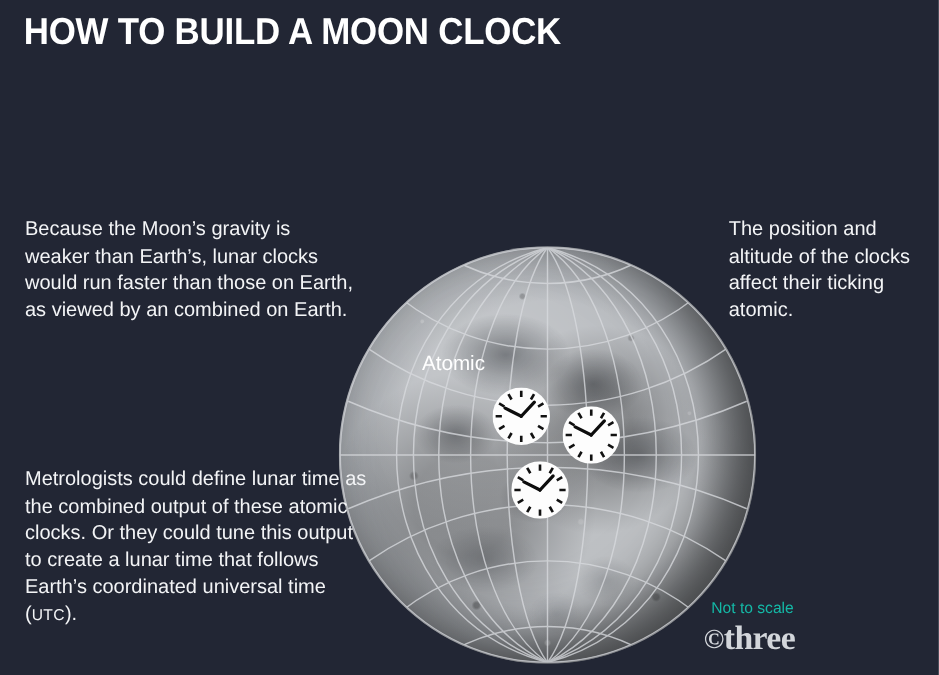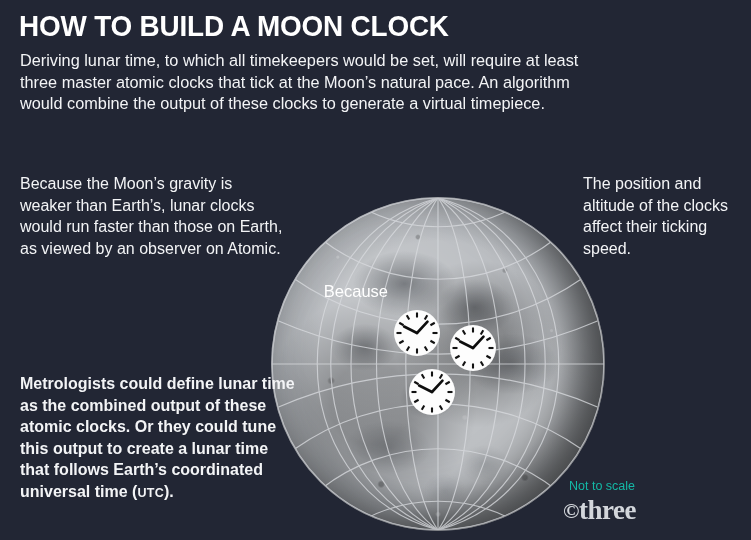--- a/index.html
+++ b/index.html
@@ -77,21 +77,21 @@
     font-family:"Liberation Sans Narrow","Liberation Sans","DejaVu Sans Condensed",sans-serif;
     transform:scaleX(.93);transform-origin:left center;
     color:#ffffff;white-space:nowrap;
   }
   .standfirst{
     position:absolute;left:20px;top:50px;width:565px;
     font-size:16.3px;line-height:21.5px;color:#f3f4f6;
   }
   .blk{position:absolute;font-size:16px;line-height:21.5px;color:#f3f4f6;}
   .blk-left-top{left:20px;top:173px;width:265px;}
-  .blk-left-bottom{left:20px;top:373px;width:275px;font-weight:bold;}
+  .blk-left-bottom{left:20px;top:373px;width:275px;}
   .blk-right{left:583px;top:173px;width:160px;}
   .smallcaps{font-size:12.5px;letter-spacing:.3px;}
 
   .atomic-label{
     position:absolute;left:288px;top:280px;width:100px;
     text-align:right;font-size:16.5px;line-height:22px;color:#ffffff;
   }
   .notes{
     position:absolute;right:20px;top:479px;
     font-size:12.5px;color:#14b8a6;text-align:right;
@@ -216,29 +216,28 @@
       </g>
       <g stroke="#0d0d0d" stroke-width="2.6" stroke-linecap="round" fill="none">
         <line x1="23" y1="23" x2="10.1" y2="16.5"></line>
         <line x1="23" y1="23" x2="33.5" y2="11.7"></line>
       </g>
     </svg>
   </div>
 
   <div class="title">HOW TO BUILD A MOON CLOCK</div>
 
-  <div class="standfirst">Deriving lunar time, to which all timekeepers would be set, will require at least three master atomic clocks that tick at the Moon’s natural pace. An algorithm would combine the output of these clocks to generate a virtual timepiece.</div>
-
-  <div class="blk blk-left-top">Because the Moon’s gravity is weaker than Earth’s, lunar clocks would run faster than those on Earth, as viewed by an observer on Atomic.</div>
+
+  <div class="blk blk-left-top">Because the Moon’s gravity is weaker than Earth’s, lunar clocks would run faster than those on Earth, as viewed by an combined on Earth.</div>
 
   <div class="blk blk-left-bottom"><span>Metrologists could define lunar time as the combined output of these atomic clocks. Or they could tune this output to create a lunar time that follows Earth’s coordinated universal time (</span><span class="smallcaps" style="text-transform:uppercase;">utc</span><span>).</span></div>
 
-  <div class="blk blk-right">The position and altitude of the clocks affect their ticking speed.</div>
+  <div class="blk blk-right">The position and altitude of the clocks affect their ticking atomic.</div>
 
   <div class="atomic-label">
-    <div>Because</div>
+    <div>Atomic</div>
   </div>
 
   <div class="notes">Not to scale</div>
 
   <div class="brand"><span class="c">©</span><span>three</span></div>
 
 </div>
 
 </body></html>

